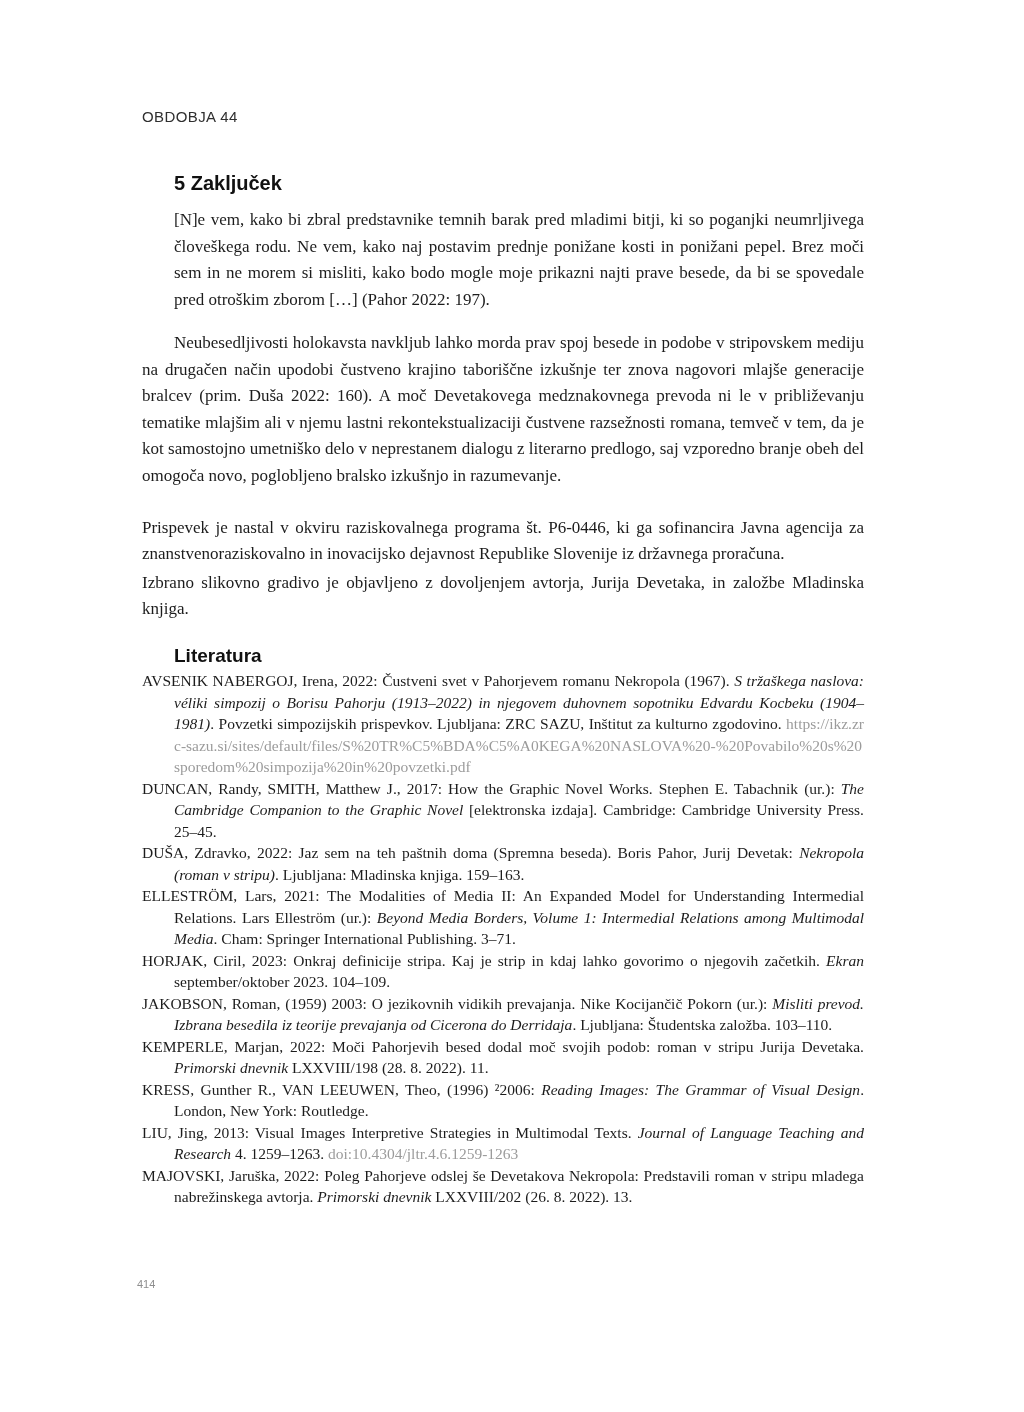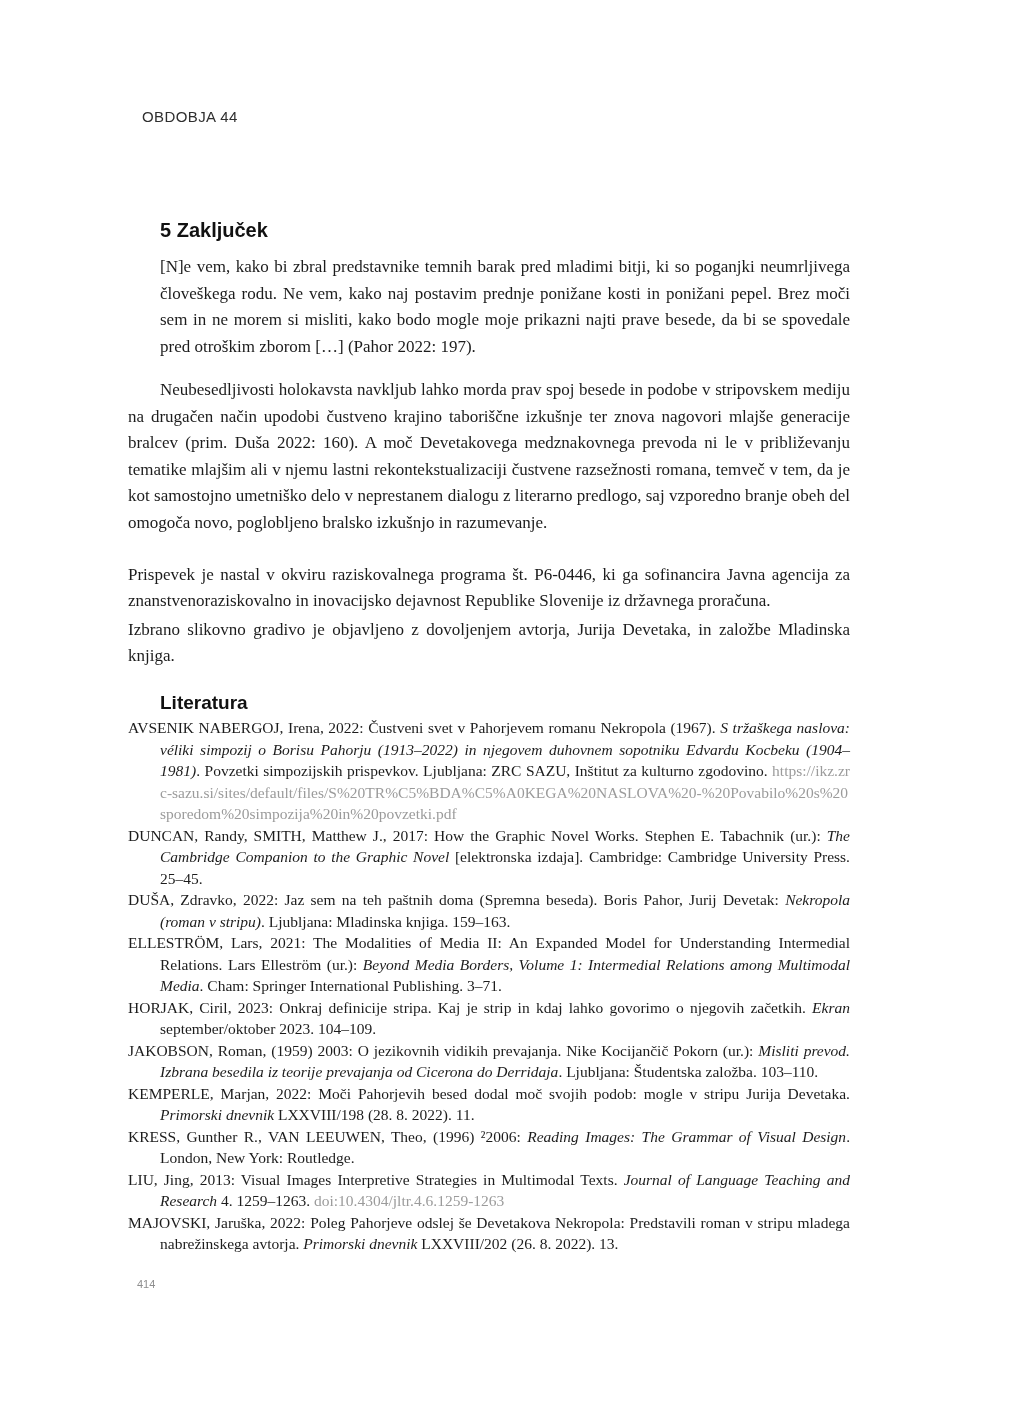--- a/index.html
+++ b/index.html
@@ -24,24 +24,23 @@
     position: absolute;
     left: 142px;
     top: 108px;
     font-family: "Liberation Sans", sans-serif;
     font-size: 15px;
     letter-spacing: 0.4px;
     color: #2f2f2f;
   }
   .content {
     position: absolute;
-    left: 128px;
+    left: 142px;
     top: 171px;
     width: 722px;
-    margin-top: 47px;
   }
   .section-heading {
     margin: 0 0 0 32px;
     font-family: "Liberation Sans", sans-serif;
     font-weight: 700;
     font-size: 20px;
     line-height: 24px;
     color: #111111;
   }
   .quote {
@@ -115,20 +114,20 @@
 
   <h2 class="lit-heading">Literatura</h2>
 
   <div class="reference-list">
       <div class="reference"><span>AVSENIK NABERGOJ, Irena, 2022: Čustveni svet v Pahorjevem romanu Nekropola (1967). </span><span class="italic">S tržaškega naslova: véliki simpozij o Borisu Pahorju (1913–2022) in njegovem duhovnem sopotniku Edvardu Kocbeku (1904–1981)</span><span>. Povzetki simpozijskih prispevkov. Ljubljana: ZRC SAZU, Inštitut za kulturno zgodovino. </span><span class="link">https://ikz.zrc-sazu.si/sites/default/files/S%20TR%C5%BDA%C5%A0KEGA%20NASLOVA%20-%20Povabilo%20s%20sporedom%20simpozija%20in%20povzetki.pdf</span></div>
       <div class="reference"><span>DUNCAN, Randy, SMITH, Matthew J., 2017: How the Graphic Novel Works. Stephen E. Tabachnik (ur.): </span><span class="italic">The Cambridge Companion to the Graphic Novel</span><span> [elektronska izdaja]. Cambridge: Cambridge University Press. 25–45.</span></div>
       <div class="reference"><span>DUŠA, Zdravko, 2022: Jaz sem na teh paštnih doma (Spremna beseda). Boris Pahor, Jurij Devetak: </span><span class="italic">Nekropola (roman v stripu)</span><span>. Ljubljana: Mladinska knjiga. 159–163.</span></div>
       <div class="reference"><span>ELLESTRÖM, Lars, 2021: The Modalities of Media II: An Expanded Model for Understanding Intermedial Relations. Lars Elleström (ur.): </span><span class="italic">Beyond Media Borders, Volume 1: Intermedial Relations among Multimodal Media</span><span>. Cham: Springer International Publishing. 3–71.</span></div>
       <div class="reference"><span>HORJAK, Ciril, 2023: Onkraj definicije stripa. Kaj je strip in kdaj lahko govorimo o njegovih začetkih. </span><span class="italic">Ekran</span><span> september/oktober 2023. 104–109.</span></div>
       <div class="reference"><span>JAKOBSON, Roman, (1959) 2003: O jezikovnih vidikih prevajanja. Nike Kocijančič Pokorn (ur.): </span><span class="italic">Misliti prevod. Izbrana besedila iz teorije prevajanja od Cicerona do Derridaja</span><span>. Ljubljana: Študentska založba. 103–110.</span></div>
-      <div class="reference"><span>KEMPERLE, Marjan, 2022: Moči Pahorjevih besed dodal moč svojih podob: mogle v stripu Jurija Devetaka. </span><span class="italic">Primorski dnevnik</span><span> LXXVIII/198 (28. 8. 2022). 11.</span></div>
+      <div class="reference"><span>KEMPERLE, Marjan, 2022: Moči Pahorjevih besed dodal moč svojih podob: roman v stripu Jurija Devetaka. </span><span class="italic">Primorski dnevnik</span><span> LXXVIII/198 (28. 8. 2022). 11.</span></div>
       <div class="reference"><span>KRESS, Gunther R., VAN LEEUWEN, Theo, (1996) ²2006: </span><span class="italic">Reading Images: The Grammar of Visual Design</span><span>. London, New York: Routledge.</span></div>
       <div class="reference"><span>LIU, Jing, 2013: Visual Images Interpretive Strategies in Multimodal Texts. </span><span class="italic">Journal of Language Teaching and Research</span><span> 4. 1259–1263. </span><span class="link">doi:10.4304/jltr.4.6.1259-1263</span></div>
       <div class="reference"><span>MAJOVSKI, Jaruška, 2022: Poleg Pahorjeve odslej še Devetakova Nekropola: Predstavili roman v stripu mladega nabrežinskega avtorja. </span><span class="italic">Primorski dnevnik</span><span> LXXVIII/202 (26. 8. 2022). 13.</span></div>
     </div>
 </div>
 
 <div class="page-number">414</div>
 
 </body></html>

